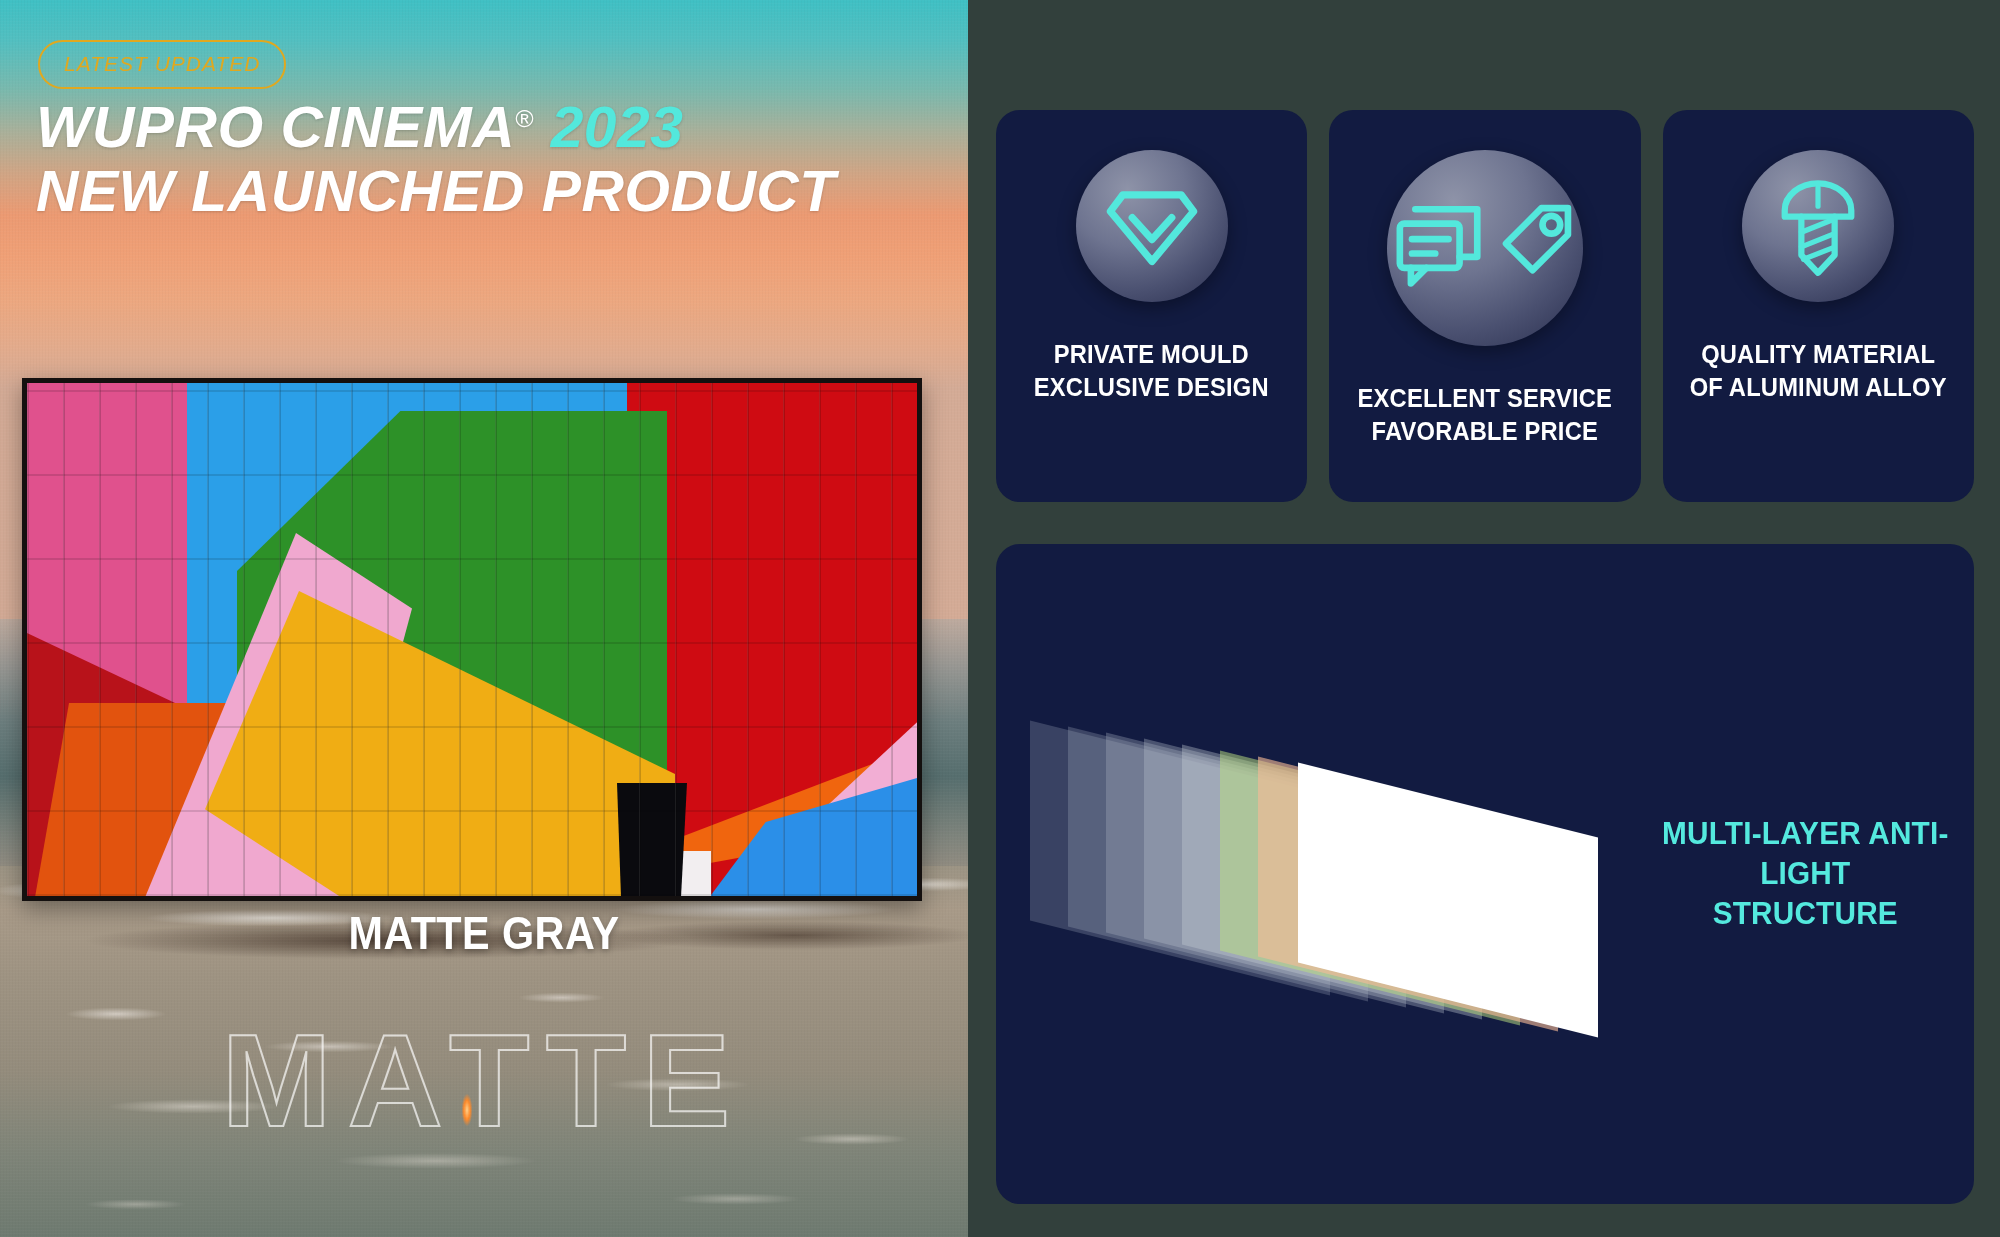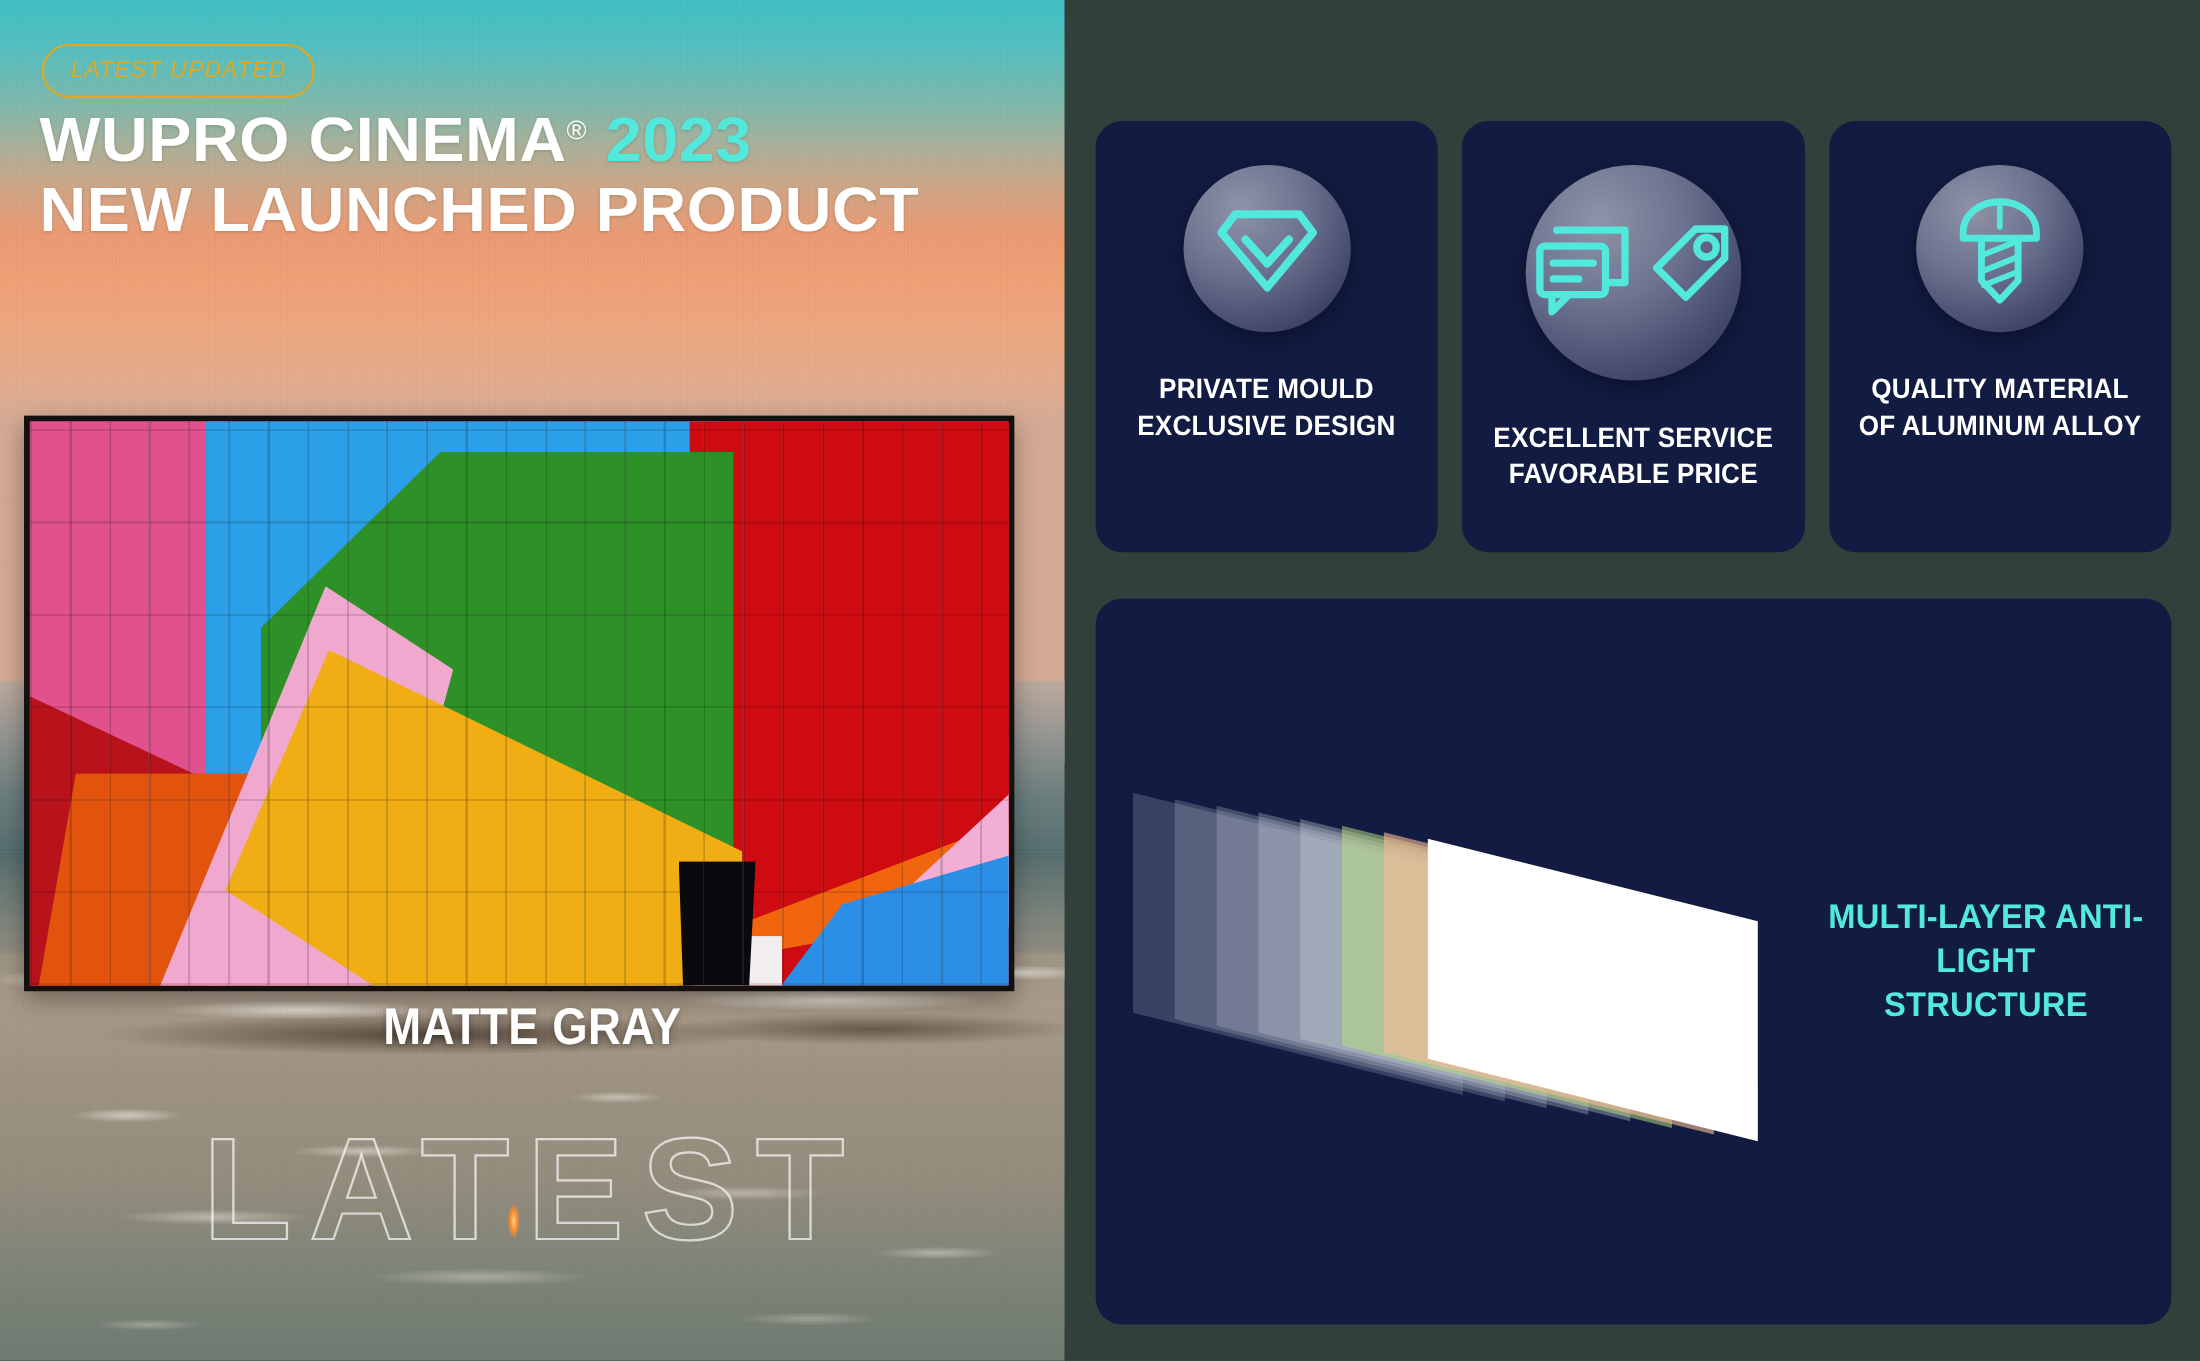--- a/index.html
+++ b/index.html
@@ -104,21 +104,21 @@
     border-radius: 26px;
     color: #e0a81f;
     font-size: 21px; font-weight: 400;
     letter-spacing: 1.0px;
     font-family: "Liberation Sans", sans-serif;
     line-height: 1;
     font-style: italic;
   }
 
   
-  .headline { position: absolute; left: 36px; top: 96px; width: 900px; }
+  .headline { position: absolute; left: 36px; top: 96px; width: 900px; font-style: italic; }
   .h-line {
     color: #ffffff;
     font-size: 57px;
     font-weight: 700;
     letter-spacing: 0.5px;
     line-height: 1.12;
     white-space: nowrap;
     text-shadow: 0 1px 3px rgba(0,0,0,.18);
     font-family: "Liberation Sans", sans-serif;
     transform: scaleX(1.03);
@@ -318,21 +318,21 @@
         <div class="sh m-blueBR"></div>
         <div class="sh m-yellow"></div>
         <div class="sh m-white"></div>
         <div class="sh m-black"></div>
         <div class="brickgrid"></div>
         <div class="brickhl"></div>
       </div>
     </div>
 
     <div class="matte-label">MATTE GRAY</div>
-    <div class="watermark">LATEST</div>
+    <div class="watermark">MATTE</div>
   </div>
 
   <div class="right-panel">
 
     <div class="feature-row">
 
       <div class="card">
         <div class="icon-circle">
           <svg class="icon-svg" width="104" height="104" viewBox="0 0 100 100">
             <path d="M10 36 L22 20 H78 L90 36 L50 84 Z" fill="none" stroke="#53e8dc" stroke-width="7" stroke-linejoin="round" stroke-linecap="round"></path>

